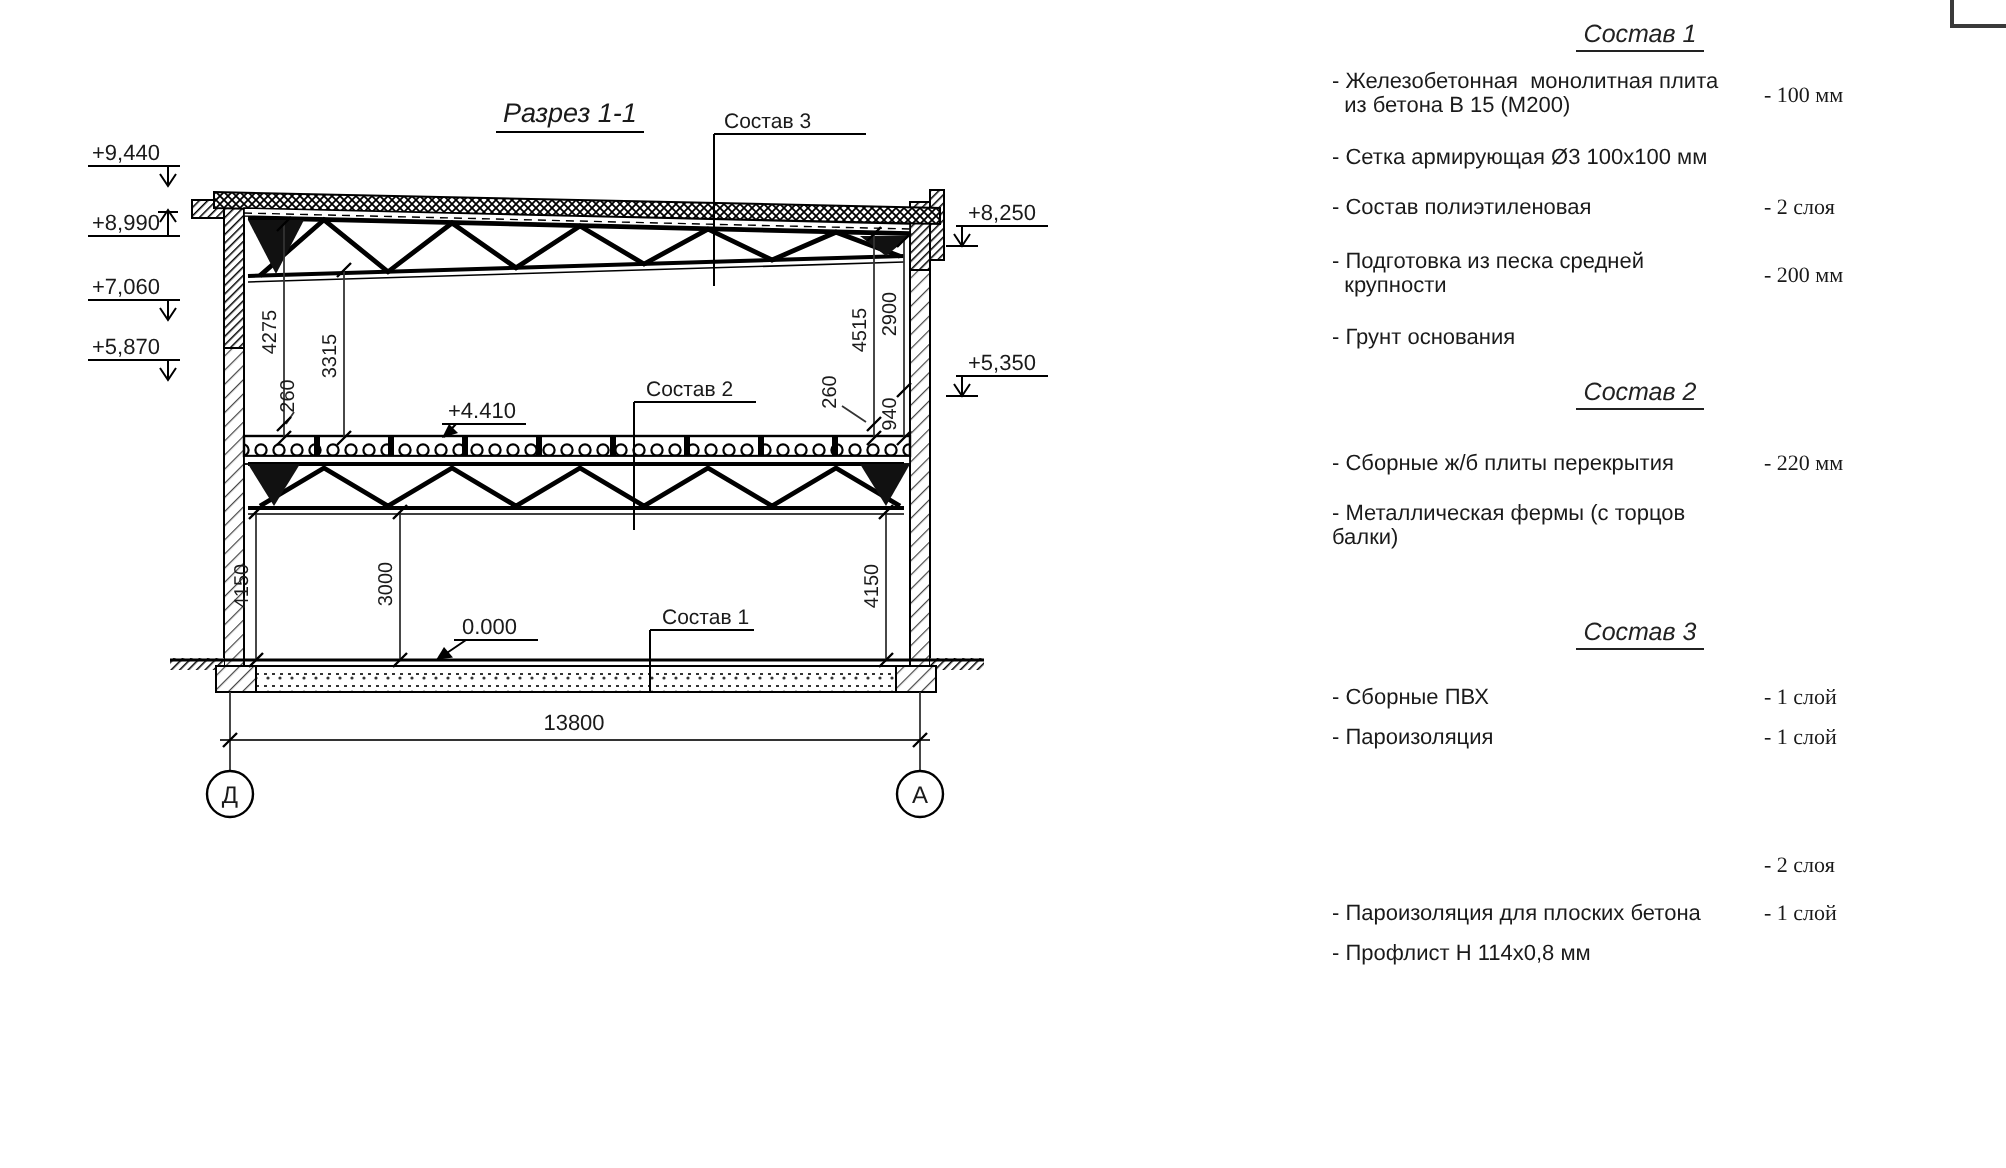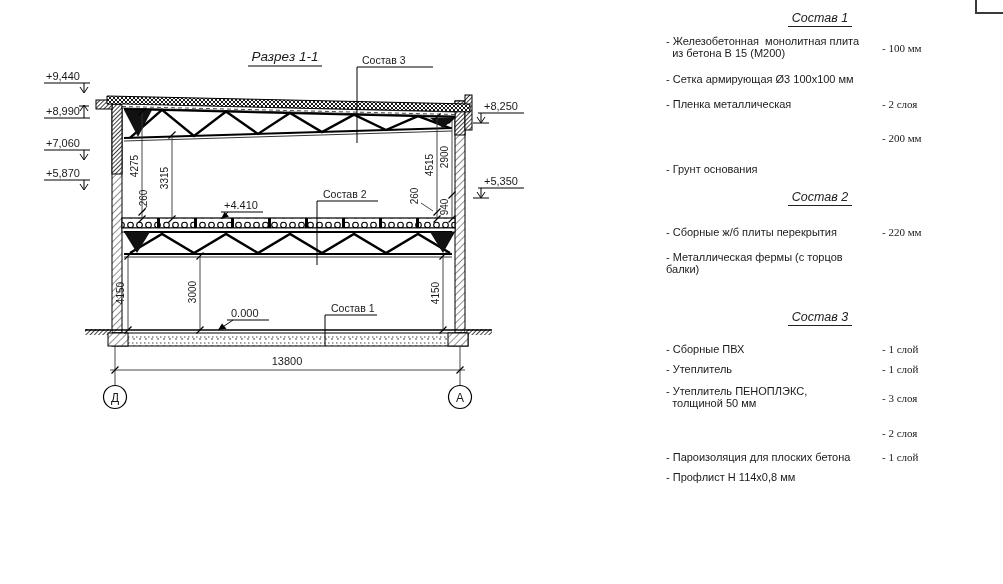--- a/index.html
+++ b/index.html
@@ -227,49 +227,47 @@
     <div class="spec-head" style="top:8px">
       <span>Состав 1</span></div>
     <div class="spec-row" style="top:36px">
       <span class="nm">- Железобетонная  монолитная плита
   из бетона В 15 (М200)</span>
       <span class="val v2">- 100 мм</span></div>
     <div class="spec-row" style="top:74px">
       <span class="nm">- Сетка армирующая Ø3 100х100 мм</span>
       <span class="val"></span></div>
     <div class="spec-row" style="top:99px">
-      <span class="nm">- Пленка металлическая</span>
+      <span class="nm">- Состав полиэтиленовая</span>
       <span class="val">- 2 слоя</span></div>
     <div class="spec-row" style="top:126px">
+      <span class="nm">- Подготовка из песка средней
+  крупности</span>
       <span class="val v2">- 200 мм</span></div>
     <div class="spec-row" style="top:164px">
       <span class="nm">- Грунт основания</span>
       <span class="val"></span></div>
 
     <div class="spec-head" style="top:187px">
       <span>Состав 2</span></div>
     <div class="spec-row" style="top:227px">
       <span class="nm">- Сборные ж/б плиты перекрытия</span>
       <span class="val">- 220 мм</span></div>
     <div class="spec-row" style="top:252px">
       <span class="nm">- Металлическая фермы (с торцов балки)</span>
       <span class="val"></span></div>
 
     <div class="spec-head" style="top:307px">
       <span>Состав 3</span></div>
     <div class="spec-row" style="top:344px">
       <span class="nm">- Сборные ПВХ</span>
       <span class="val">- 1 слой</span></div>
     <div class="spec-row" style="top:364px">
-      <span class="nm">- Утеплитель</span>
+      <span class="nm">- Пароизоляция</span>
       <span class="val">- 1 слой</span></div>
-    <div class="spec-row" style="top:386px">
-      <span class="nm">- Утеплитель ПЕНОПЛЭКС,
-  толщиной 50 мм</span>
-      <span class="val v2">- 3 слоя</span></div>
     <div class="spec-row" style="top:421px">
       <span class="val v2">- 2 слоя</span></div>
     <div class="spec-row" style="top:452px">
       <span class="nm">- Пароизоляция для плоских бетона</span>
       <span class="val">- 1 слой</span></div>
     <div class="spec-row" style="top:472px">
       <span class="nm">- Профлист Н 114х0,8 мм</span>
       <span class="val"></span></div>
   </div>
 

